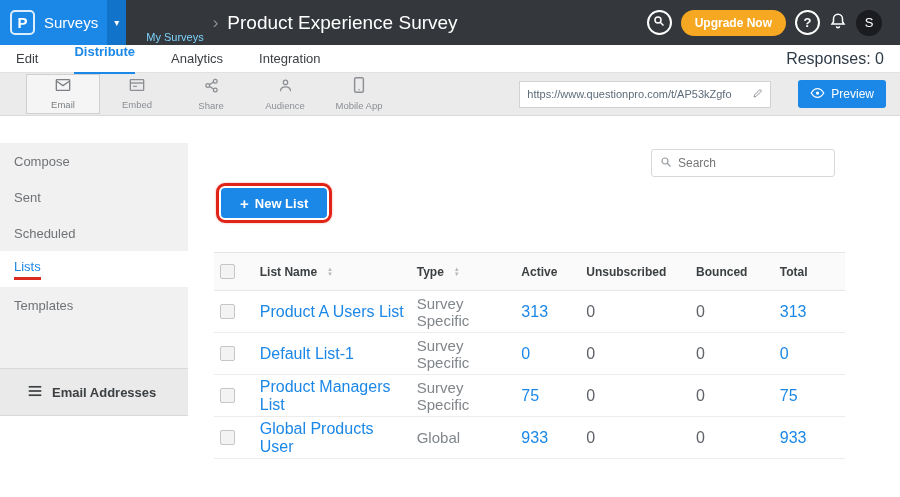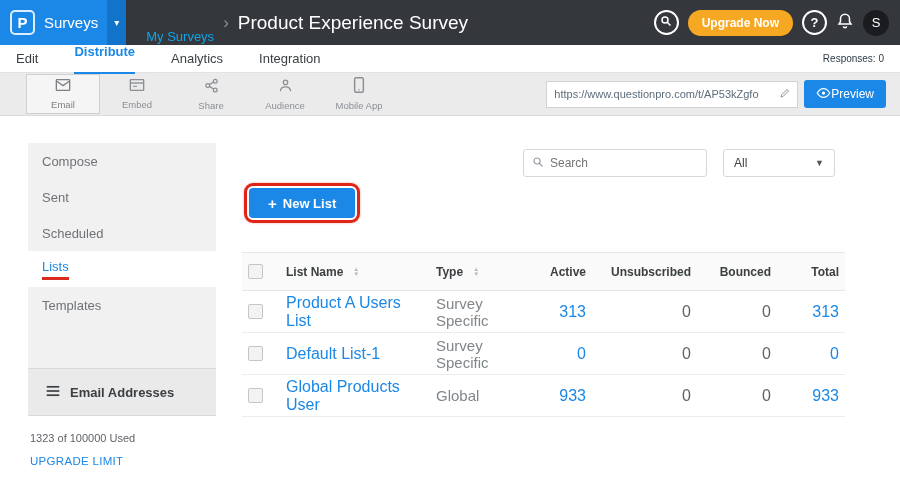--- a/index.html
+++ b/index.html
@@ -8,61 +8,61 @@
   button { font-family:inherit; cursor:pointer; }
 
   
   .topbar { height:45px; background:#34373c; display:flex; align-items:center; color:#fff; }
   .brand { height:100%; background:#1b87e6; display:flex; align-items:center; padding-left:10px; cursor:pointer; }
   .logo { width:25px; height:25px; border-radius:5px; border:2px solid rgba(255,255,255,.85);
     color:#fff; font-weight:bold; font-size:15px; display:flex; align-items:center; justify-content:center; }
   .brand-label { margin:0 9px; font-size:15px; }
   .brand-caret { background:#1173c9; align-self:stretch; display:flex; align-items:center; padding:0 7px; font-size:10px; }
   .breadcrumb { display:flex; align-items:center; gap:9px; margin-left:20px; }
-  .crumb-link { color:#0ea5e9; font-size:13px; cursor:pointer; text-decoration:none;margin-top:28px; }
+  .crumb-link { color:#7dd3fc; font-size:11px; cursor:pointer; text-decoration:none;margin-top:28px; }
   .crumb-sep { color:#8d9196; font-size:17px; line-height:1; }
   .crumb-current { color:#fff; font-size:19px; }
-  .topbar-right { margin-left:auto; display:flex; align-items:center; gap:9px; padding-right:11px; }
+  .topbar-right { margin-left:auto; display:flex; align-items:center; gap:9px; padding-right:18px; }
   .icon-ring { width:25px; height:25px; border-radius:50%; border:2px solid #fff; background:transparent;
     color:#fff; display:flex; align-items:center; justify-content:center; font-size:13px; font-weight:bold; padding:0; }
   .upgrade { background:#f7a823; color:#fff; border:none; border-radius:13px; height:26px;
     padding:0 14px; font-size:12px; font-weight:bold; }
   .ghost-btn { background:transparent; border:none; color:#fff; display:flex; align-items:center; padding:0; }
   .avatar { width:26px; height:26px; border-radius:50%; background:#1b1c1f; color:#fff;
     display:flex; align-items:center; justify-content:center; font-size:13px; cursor:pointer; }
 
   
   .tabs { height:28px; background:#fff; border-bottom:1px solid #e2e2e2; display:flex; align-items:center; padding:0 16px; }
   .tab { margin-right:36px; font-size:13px; color:#3c4043; cursor:pointer; }
   .tab.active { color:#1b87e6; font-weight:bold; border-bottom:2px solid #1b87e6; padding-bottom:13px; }
-  .responses { margin-left:auto; font-size:10px; color:#2e3b47; }
+  .responses { margin-left:auto; font-size:16px; color:#2e3b47; }
 
   
   .toolbar { height:43px; background:#ebebec; border-bottom:1px solid #dadada; display:flex; align-items:center; padding:0 14px 0 26px; }
   .channel { display:flex; flex-direction:column; align-items:center; justify-content:center; gap:3px;
     color:#8b8f93; width:74px; height:40px; cursor:pointer; border:1px solid transparent; }
   .channel.active { background:#f5f5f5; border:1px solid #cfcfcf; color:#7d8185; }
   .ch-label { font-size:9.5px; white-space:nowrap; }
   .url-box { margin-left:auto; width:252px; height:27px; background:#fff; border:1px solid #d2d2d2;
     display:flex; align-items:center; }
   .url-text { flex:1; font-size:11px; color:#5d6c7b; padding:0 7px; white-space:nowrap; overflow:hidden; cursor:text; }
   .url-edit { width:24px; height:100%; display:flex; align-items:center; justify-content:center;
     color:#8f9398; background:transparent; border:none; }
-  .preview-btn { margin-left:6px; background:#1b87e6; color:#fff; border:none; border-radius:3px;
-    height:28px; padding:0 12px; font-size:12px; display:flex; align-items:center; }
+  .preview-btn { margin-left:27px; background:#1b87e6; color:#fff; border:none; border-radius:3px;
+    height:28px; padding:0 12px; font-size:12px; display:flex; align-items:center; gap:6px; }
 
   
   .content { display:flex; height:381px; background:#fff; }
-  .sidebar-col { width:188px; margin-left:28px; padding-top:27px; flex:none; }
+  .sidebar-col { width:188px; padding-top:27px; flex:none; }
   .side-block { background:#f1f1f2; }
   .side-item { height:36px; display:flex; align-items:center; padding-left:14px; font-size:13px; color:#6f7276; cursor:pointer; }
   .side-item.active { background:#fff; color:#1b87e6; }
   .side-item.active .side-label { border-bottom:3px solid #d92a1d; padding-bottom:3px; }
   .side-gap { height:45px; }
-  .email-header { height:48px; display:flex; align-items:center; gap:10px; padding-left:18px;
+  .email-header { height:48px; display:flex; align-items:center; gap:10px; padding-left:28px;
     background:#eaeaeb; border-top:1px solid #d9d9d9; border-bottom:1px solid #d9d9d9;
     font-size:13px; font-weight:bold; color:#3c4043; }
   .side-footer { padding:16px 2px 0 2px; font-size:11px; color:#5f6368; }
   .usage { margin-bottom:11px; }
   .upgrade-limit { color:#1b87e6; font-size:11.5px; letter-spacing:.3px; cursor:pointer; }
 
   
   .panel { flex:1; margin-left:26px; margin-right:55px; padding-top:33px; }
   .controls { display:flex; justify-content:flex-end; align-items:center; gap:16px; margin-right:10px; }
   .search-box { width:184px; height:28px; background:#fff; border:1px solid #d8d8d8; border-radius:3px;
@@ -77,21 +77,21 @@
   .annotation-ring { display:inline-block; border:3px solid #e02417; border-radius:9px; padding:2px;
     box-shadow:0 0 2px rgba(224,36,23,.45); }
   .newlist-btn { background:#1b87e6; color:#fff; border:none; border-radius:4px; height:30px;
     padding:0 19px; font-size:13px; font-weight:bold; display:flex; align-items:center; gap:6px; }
   .plus { font-size:15px; font-weight:bold; line-height:1; }
 
   .table-wrap { margin-top:29px; }
   table { width:100%; border-collapse:collapse; }
   thead th { background:#fafafa; border-top:1px solid #e6e6e6; border-bottom:1px solid #e6e6e6;
     font-size:12px; color:#3c4043; font-weight:bold; text-align:left; height:38px; padding:0 6px; }
-  th.num, td.num { text-align:right; }
+  th.num, td.num { text-align:left; }
   tbody td { border-bottom:1px solid #ececec; height:42px; font-size:16px; padding:0 6px; vertical-align:middle; }
   .cell-name { color:#1b87e6; cursor:pointer; }
   .cell-type { color:#80868b; font-size:15px; }
   .val-blue { color:#1b87e6; cursor:pointer; }
   .val-gray { color:#5f6368; }
   .cb { width:15px; height:15px; border:1px solid #c6c6c6; border-radius:2px; background:#f3f3f3; cursor:pointer; }
   .sort { display:inline-flex; flex-direction:column; margin-left:10px; color:#b8b8b8; font-size:6px;
     line-height:5px; vertical-align:middle; cursor:pointer; }
 </style>
 </head>
@@ -235,41 +235,33 @@
         <span>
           <svg width="14" height="12" viewBox="0 0 20 16">
               <line x1="1" y1="2" x2="19" y2="2" stroke="currentColor" stroke-width="2.4"></line>
               <line x1="1" y1="8" x2="19" y2="8" stroke="currentColor" stroke-width="2.4"></line>
               <line x1="1" y1="14" x2="19" y2="14" stroke="currentColor" stroke-width="2.4"></line>
             </svg>
         </span>
         <span>Email Addresses</span>
       </div>
     </div>
-    <div class="side-footer">
-      <div class="usage">1323 of 100000 Used</div>
-      <div class="upgrade-limit">UPGRADE LIMIT</div>
-    </div>
   </aside>
 
   <main class="panel">
 
     <div class="controls">
       <div class="search-box">
         <span>
           <svg width="12" height="12" viewBox="0 0 24 24">
               <circle cx="10" cy="10" r="6" fill="none" stroke="currentColor" stroke-width="2.4"></circle>
               <line x1="14.5" y1="14.5" x2="21" y2="21" stroke="currentColor" stroke-width="2.4"></line>
             </svg>
         </span>
         <input type="text" placeholder="Search" style="">
-      </div>
-      <div class="filter">
-        <span>All</span>
-        <span class="filter-caret">▼</span>
       </div>
     </div>
 
     <div class="newlist-wrap">
       <span class="annotation-ring">
         <button class="newlist-btn">
           <span class="plus">+</span>
           <span>New List</span>
         </button>
       </span>
@@ -337,20 +329,31 @@
             <td class="cell-type">Survey Specific</td>
             <td class="num"><span class="val-blue">0</span></td>
             <td class="num val-gray">0</td>
             <td class="num val-gray">0</td>
             <td class="num"><span class="val-blue">0</span></td>
           </tr>
           <tr>
             <td>
                 <div class="cb"></div>
               </td>
+            <td><span class="cell-name">Product Managers List</span></td>
+            <td class="cell-type">Survey Specific</td>
+            <td class="num"><span class="val-blue">75</span></td>
+            <td class="num val-gray">0</td>
+            <td class="num val-gray">0</td>
+            <td class="num"><span class="val-blue">75</span></td>
+          </tr>
+          <tr>
+            <td>
+                <div class="cb"></div>
+              </td>
             <td><span class="cell-name">Global Products User</span></td>
             <td class="cell-type">Global</td>
             <td class="num"><span class="val-blue">933</span></td>
             <td class="num val-gray">0</td>
             <td class="num val-gray">0</td>
             <td class="num"><span class="val-blue">933</span></td>
           </tr>
         </tbody>
       </table>
     </div>

